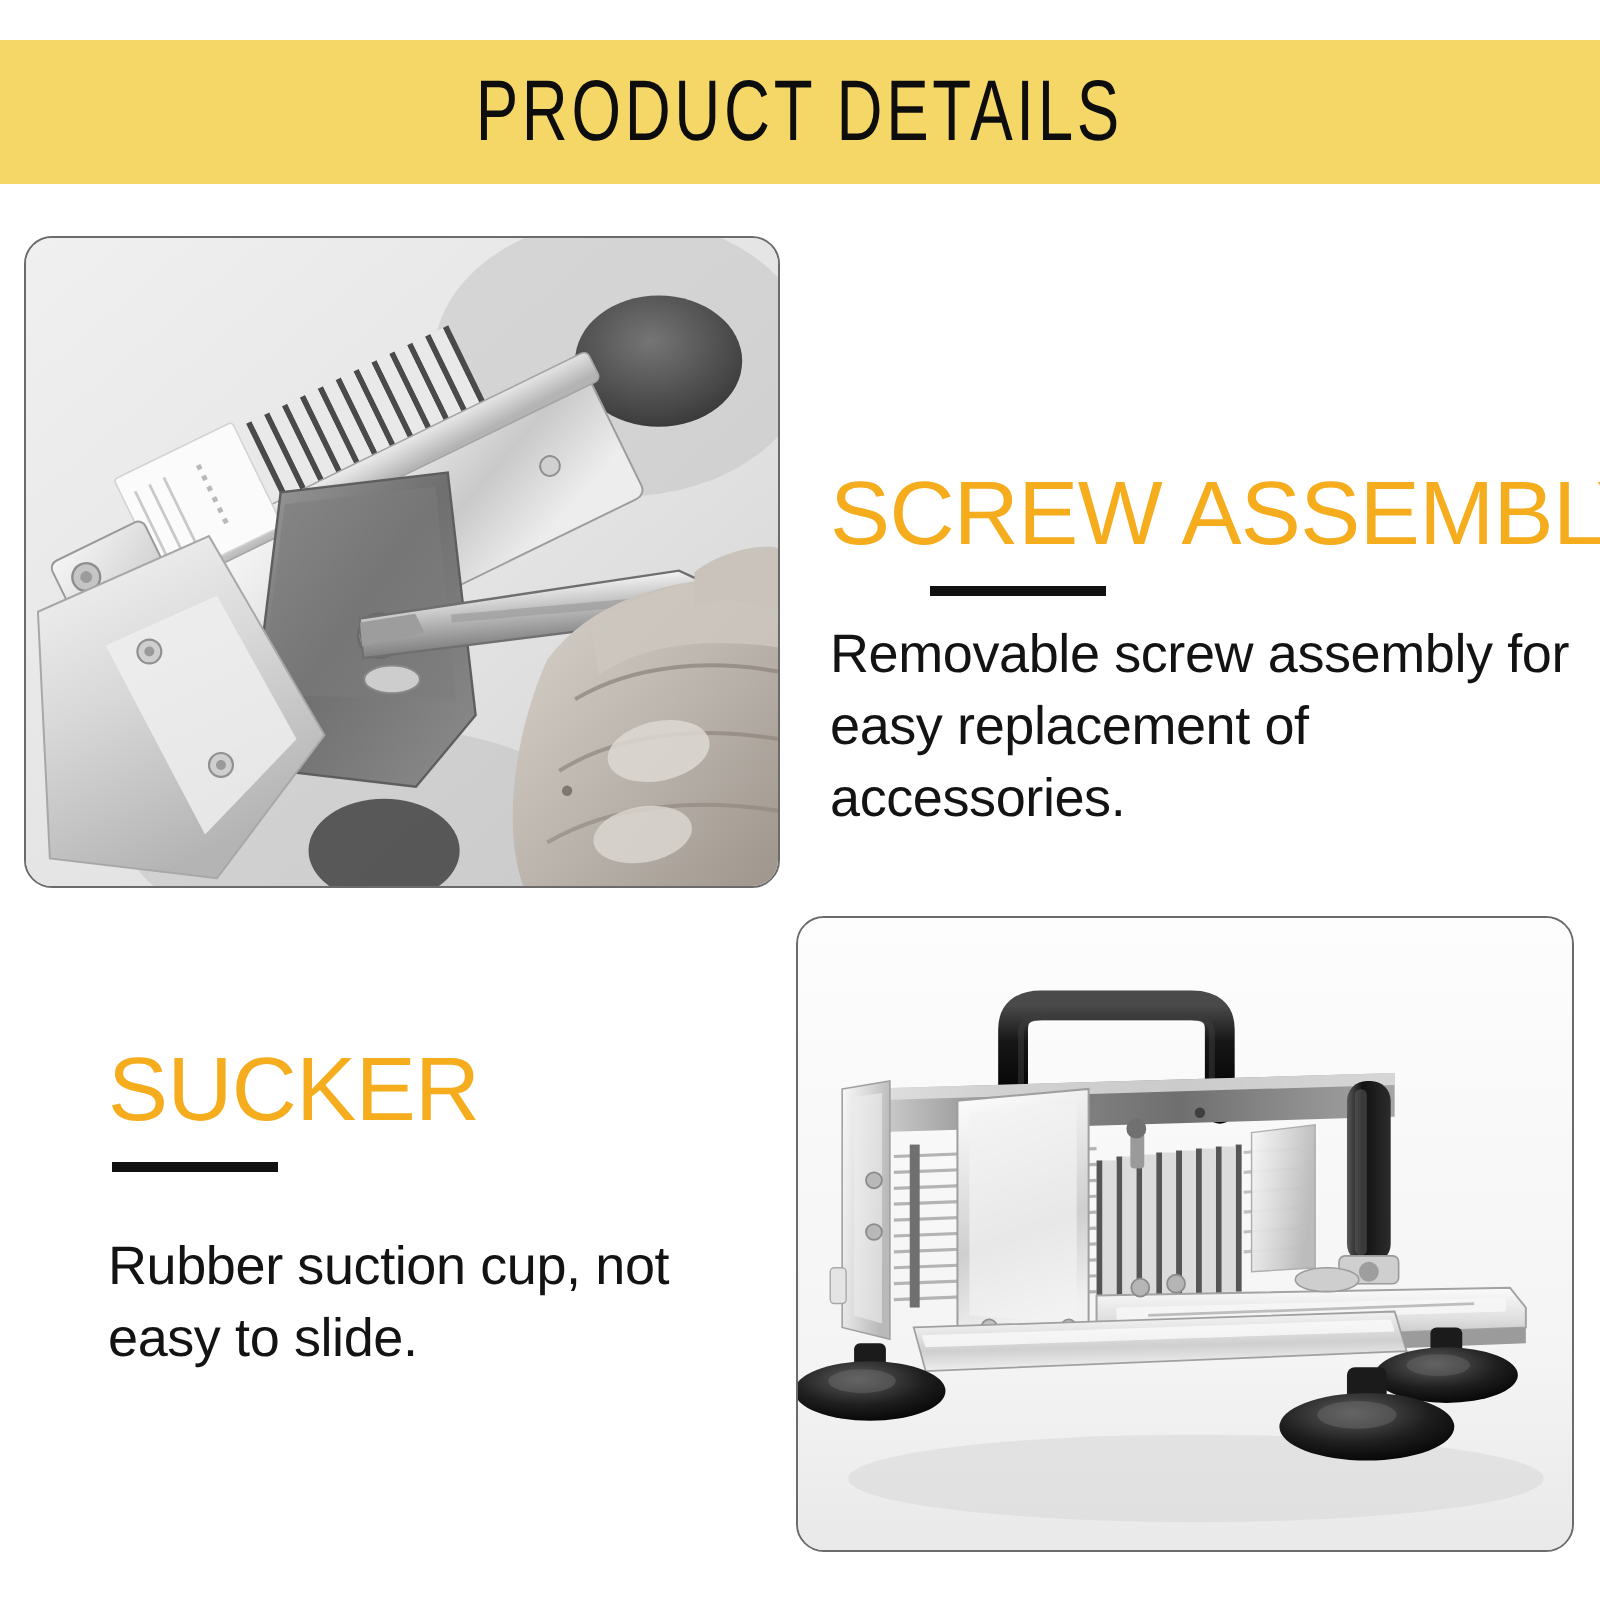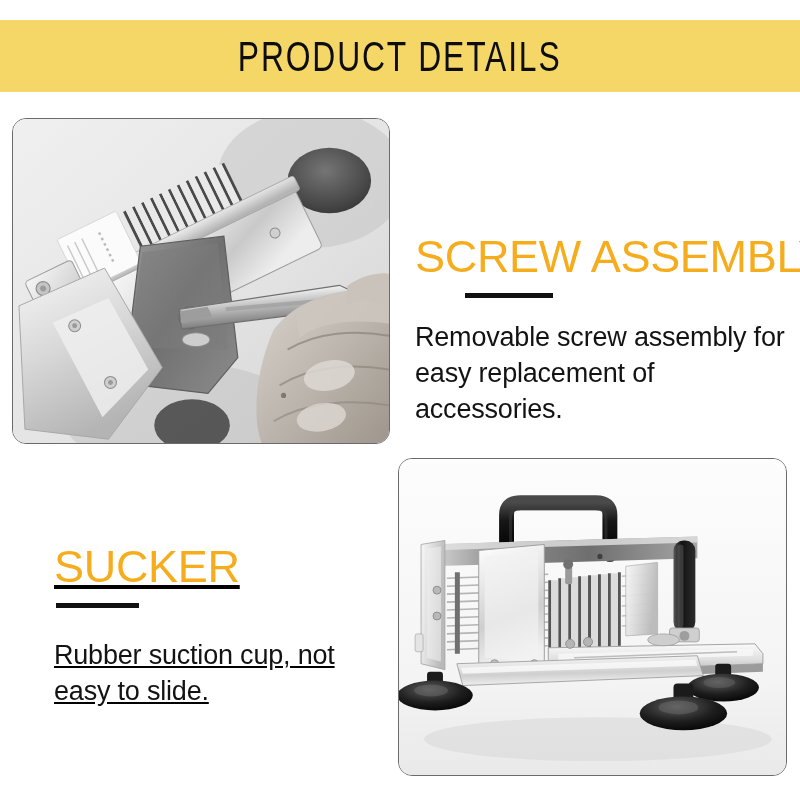--- a/index.html
+++ b/index.html
@@ -54,42 +54,42 @@
   .photo-frame.top-left  { left: 12px;  top: 118px; width: 378px; height: 326px; }
   .photo-frame.bottom-right { left: 398px; top: 458px; width: 389px; height: 318px; }
 
   .photo-frame svg { display: block; width: 100%; height: 100%; }
 
   
   .feature {
     position: absolute;
   }
   .feature.screw  { left: 415px; top: 234px; width: 380px; }
-  .feature.sucker { left: 54px;  top: 544px; width: 340px; text-decoration: underline; }
+  .feature.sucker { left: 54px;  top: 522px; width: 340px; }
 
   .feature-title {
     color: #f5ac1d;
     font-size: 45px;
     font-weight: 400;
     line-height: 1.0;
     letter-spacing: -0.3px;
     white-space: nowrap;
   }
   .feature.sucker .feature-title { font-size: 45px; }
 
   .title-rule {
     height: 5px;
     background: #111111;
     margin-top: 14px;
   }
   .feature.screw  .title-rule { width: 88px; margin-left: 50px; }
   .feature.sucker .title-rule { width: 83px; margin-left: 2px; }
 
   .feature-body {
-    margin-top: 22px;
+    margin-top: 12px;
     font-size: 27px;
     line-height: 1.33;
     color: #131313;
     letter-spacing: -0.2px;
   }
   .feature.sucker .feature-body { margin-top: 30px; }
 </style>
 </head>
 <body>
 

